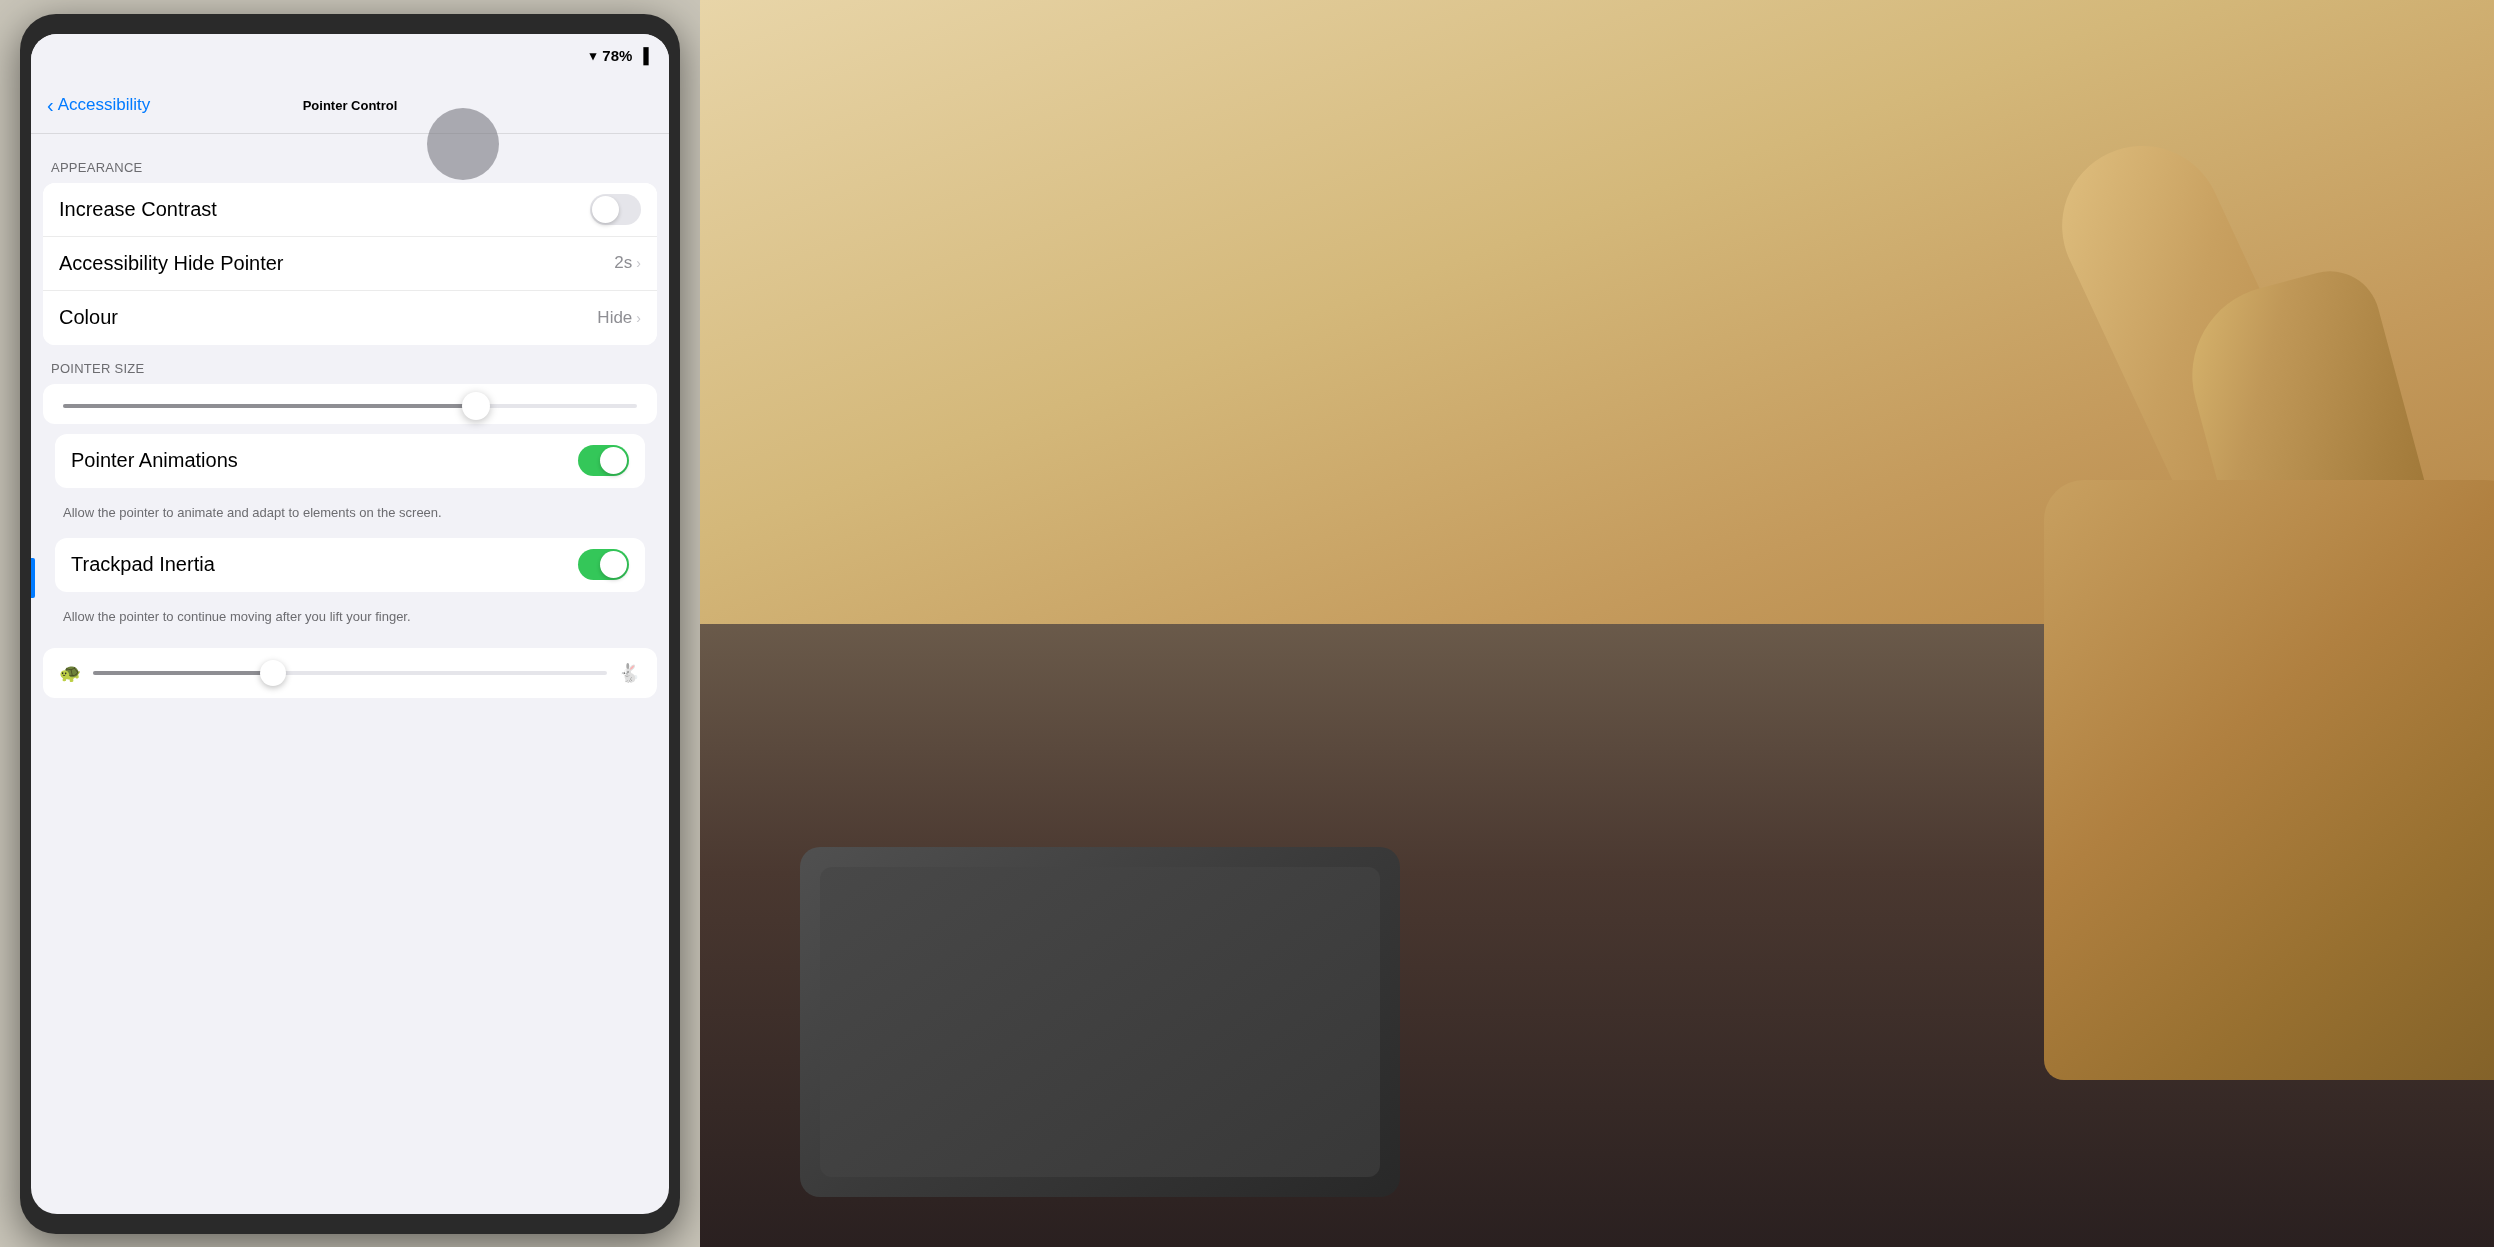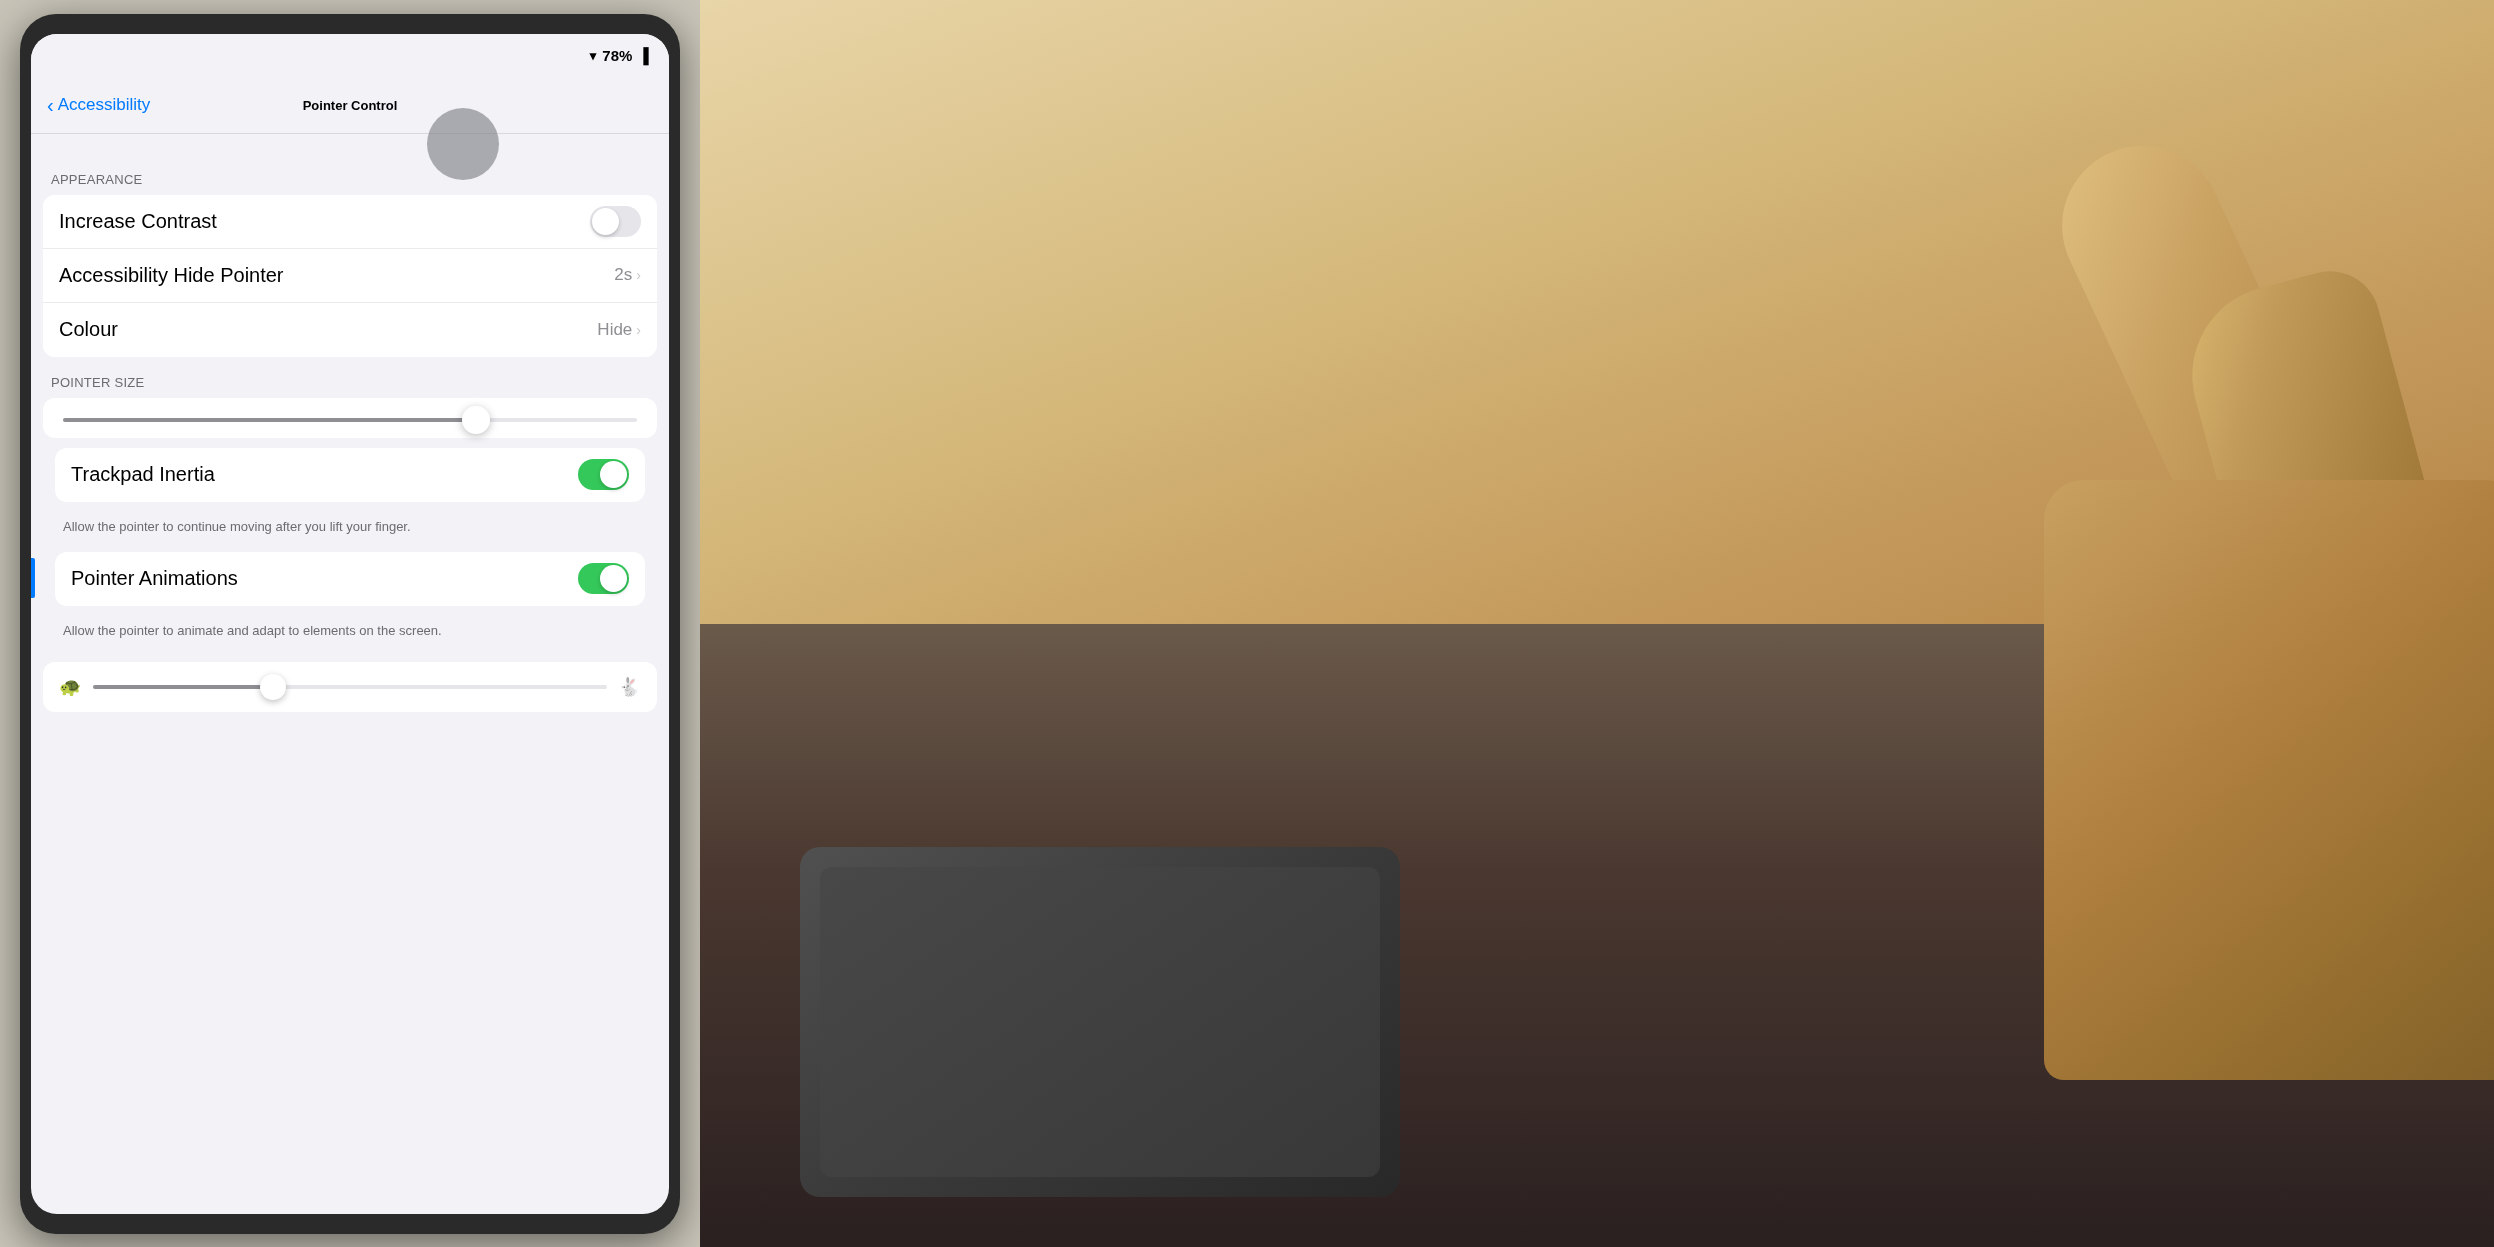--- a/index.html
+++ b/index.html
@@ -127,21 +127,20 @@
     }
 
     
     .section-header {
       padding: 6px 20px 8px;
       font-size: 13px;
       font-weight: 400;
       color: #6c6c70;
       letter-spacing: 0.02em;
       text-transform: uppercase;
-      margin-top: 12px;
     }
 
     
     .settings-group {
       background: #fff;
       border-radius: 12px;
       margin: 0 12px 10px;
       overflow: hidden;
     }
 
@@ -493,39 +492,39 @@
             <div class="slider-track">
               <div class="slider-fill"></div>
               <div class="slider-thumb"></div>
             </div>
           </div>
         </div>
 
         <div class="settings-group-with-desc">
           <div class="settings-group">
             <div class="settings-row">
+              <span class="settings-row-label">Pointer Animations</span>
+              <div class="toggle on">
+                <div class="toggle-knob"></div>
+              </div>
+            </div>
+          </div>
+          <div class="description-text">Allow the pointer to animate and adapt to elements on the screen.</div>
+        </div>
+
+        <div class="settings-group-with-desc">
+          <div class="settings-group">
+            <div class="settings-row">
               <span class="settings-row-label">Trackpad Inertia</span>
               <div class="toggle on">
                 <div class="toggle-knob"></div>
               </div>
             </div>
           </div>
           <div class="description-text">Allow the pointer to continue moving after you lift your finger.</div>
-        </div>
-
-        <div class="settings-group-with-desc">
-          <div class="settings-group">
-            <div class="settings-row">
-              <span class="settings-row-label">Pointer Animations</span>
-              <div class="toggle on">
-                <div class="toggle-knob"></div>
-              </div>
-            </div>
-          </div>
-          <div class="description-text">Allow the pointer to animate and adapt to elements on the screen.</div>
         </div>
 
         <div class="scrolling-speed-section">
           <div class="scrolling-slider-row">
             <span class="scroll-icon-left">🐢</span>
             <div class="scroll-track">
               <div class="scroll-fill"></div>
               <div class="scroll-thumb"></div>
             </div>
             <span class="scroll-icon-right">🐇</span>

